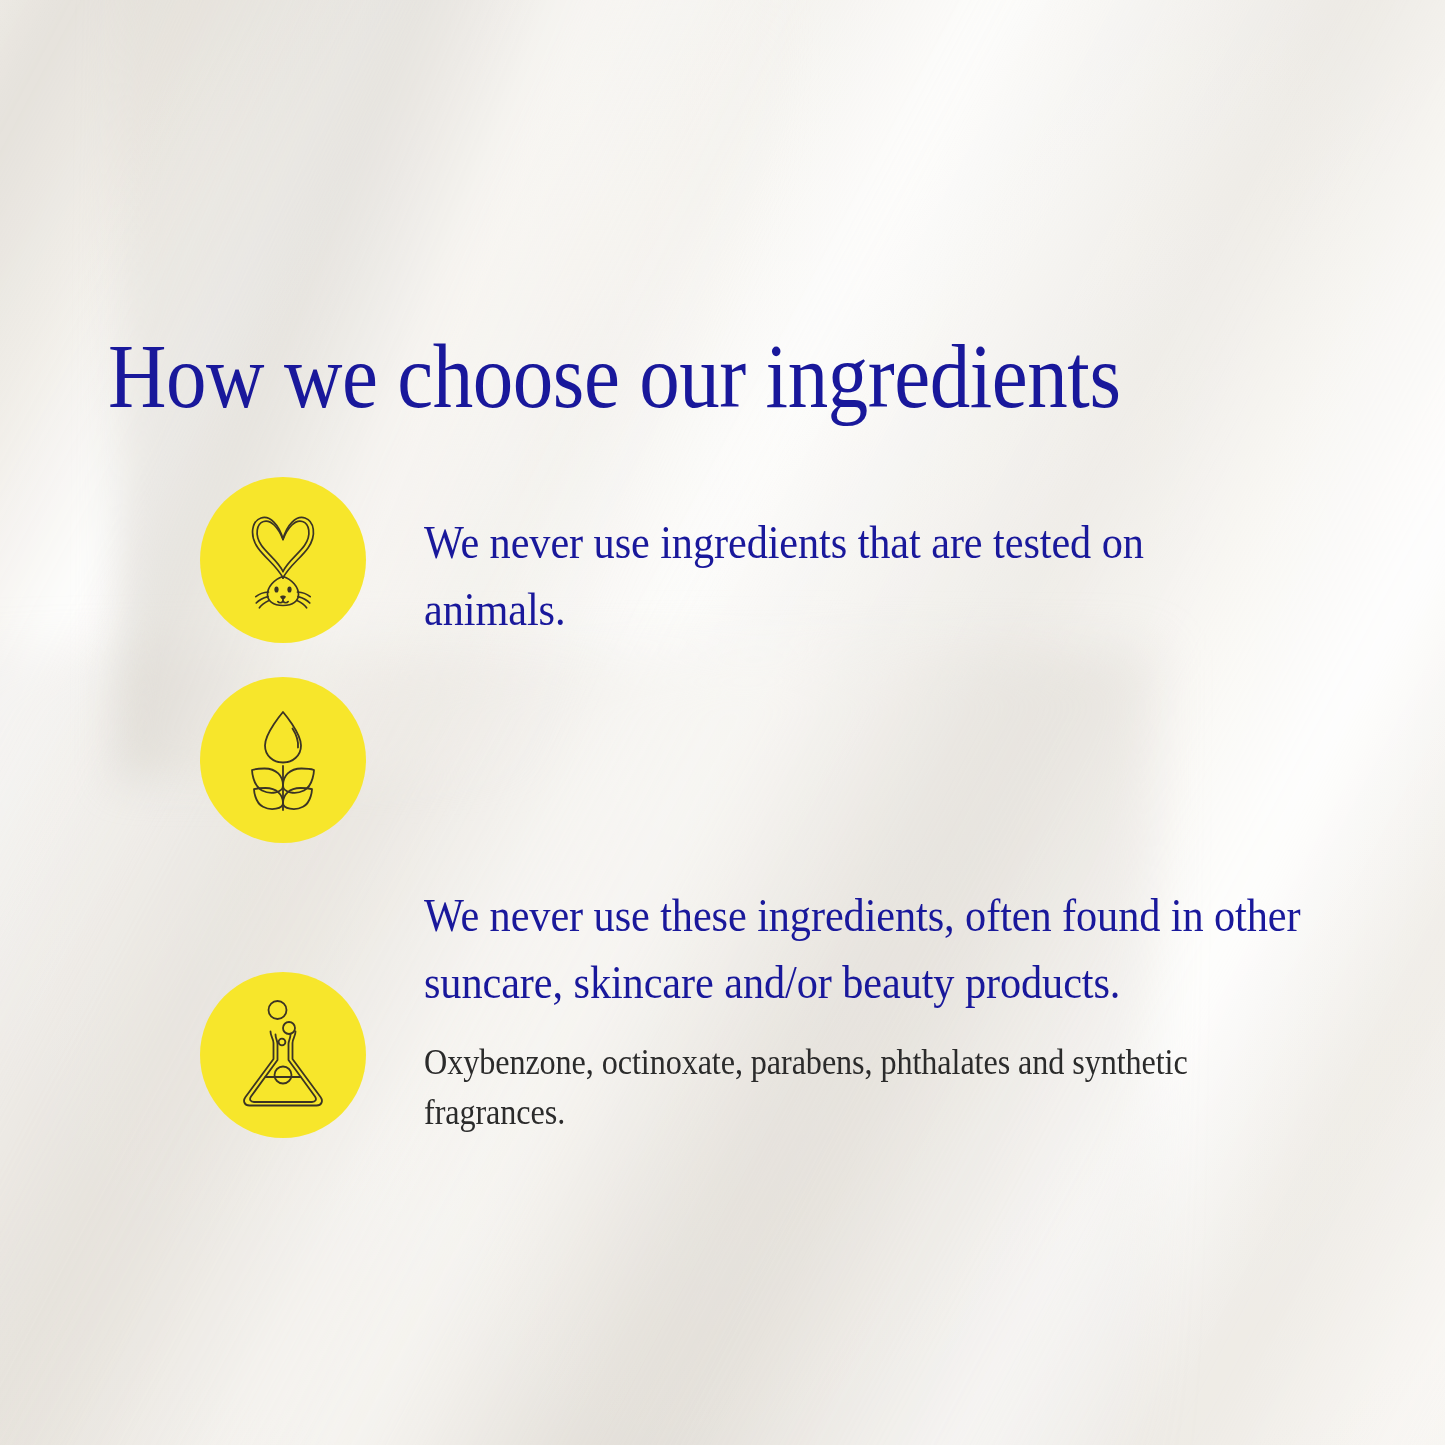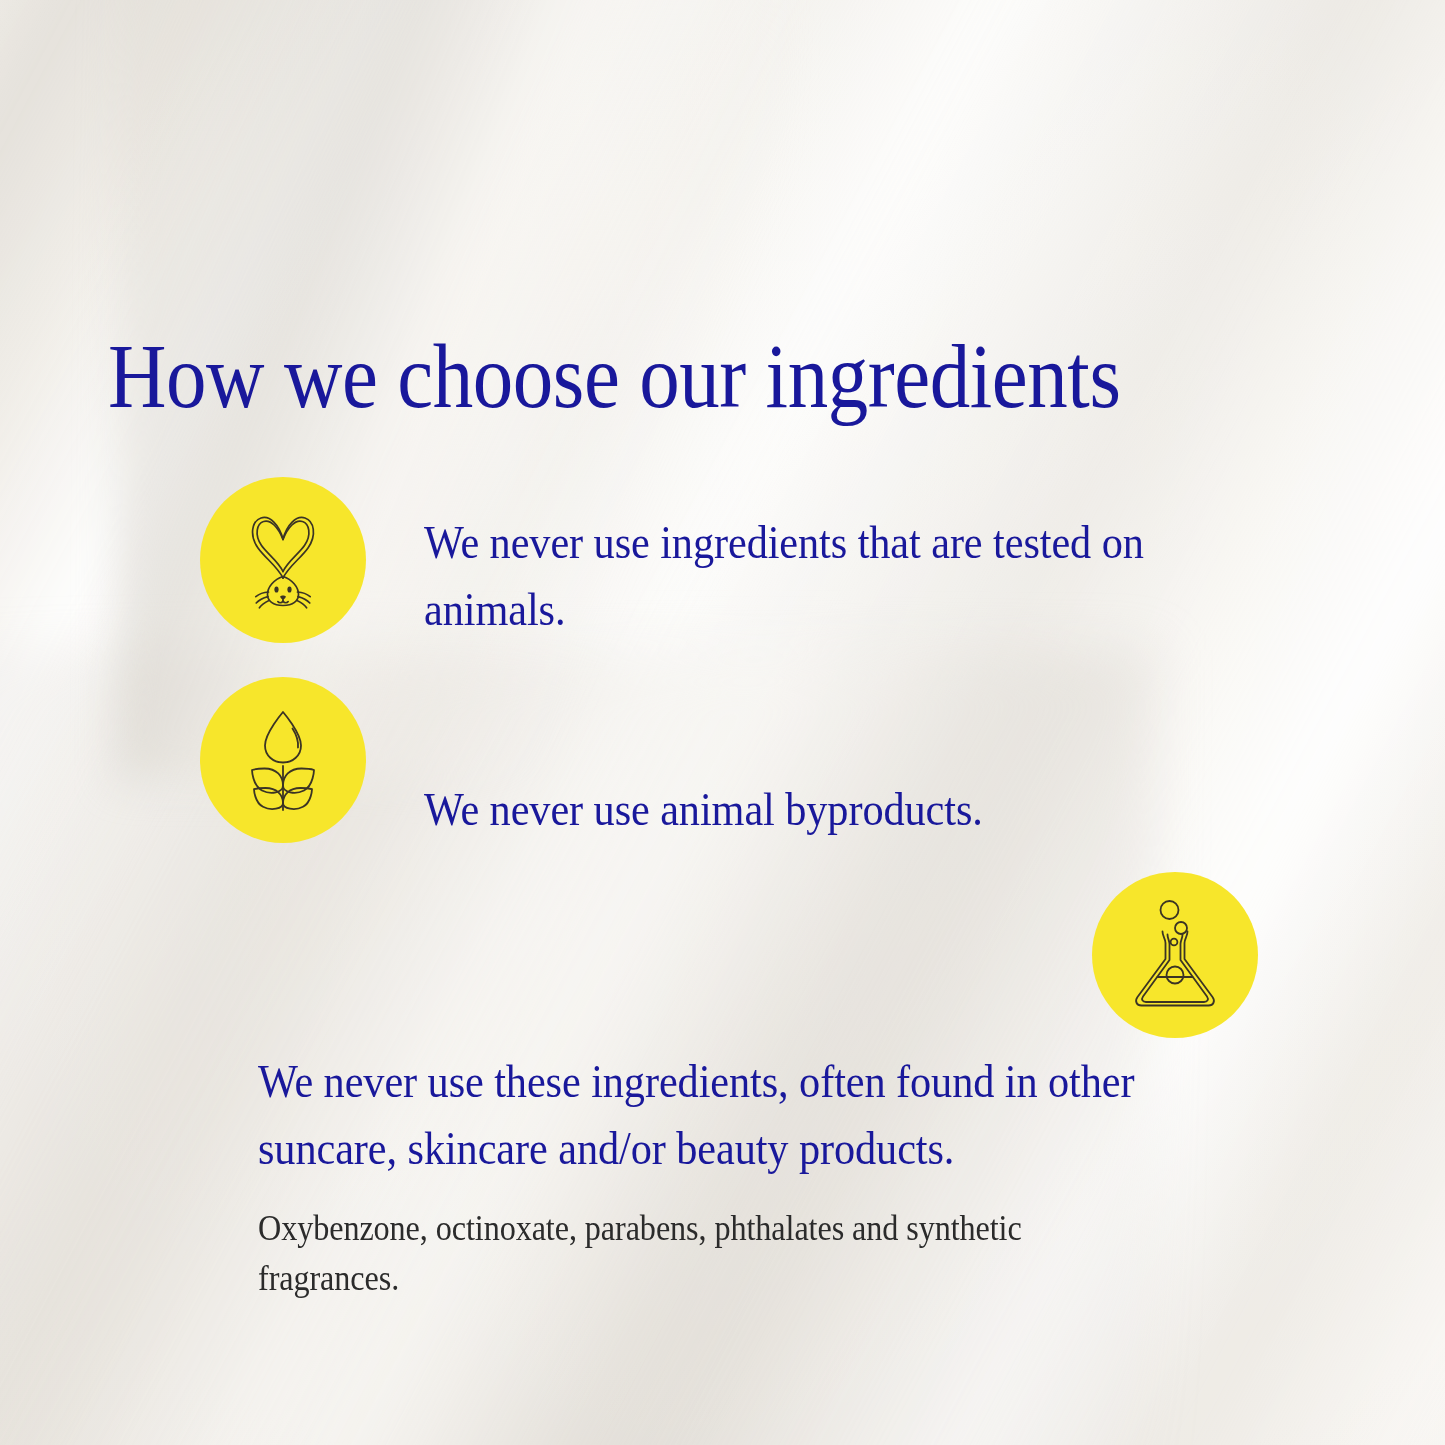--- a/index.html
+++ b/index.html
@@ -120,21 +120,21 @@
   }
 
   .item {
     position: absolute;
     left: 200px;
     display: flex;
     align-items: flex-end;
   }
   .item-1 { top: 477px; }
   .item-2 { top: 677px; }
-  .item-3 { top: 872px; flex-direction: column; }
+  .item-3 { top: 872px; }
 
   .icon-badge {
     flex: 0 0 auto;
     width: 166px;
     height: 166px;
     border-radius: 50%;
     background: #f7e62b;
     display: flex;
     align-items: center;
     justify-content: center;
@@ -233,23 +233,20 @@
 
             <path d="M52 62 L52 106"></path>
 
             <path d="M52 81.5 C52 72 45.5 64.5 33.5 64.5 C25.5 64.5 21 66 21 66 C21 66 21.5 81.5 31 86.5 C40 91 52 88.5 52 81.5 Z"></path>
             <path d="M52 81.5 C52 72 58.5 64.5 70.5 64.5 C78.5 64.5 83 66 83 66 C83 66 82.5 81.5 73 86.5 C64 91 52 88.5 52 81.5 Z"></path>
 
             <path d="M52 99 C52 90.5 45.5 84 34.5 84 C27 84 23 85.2 23 85.2 C23 85.2 23.5 98.5 32 102.8 C40 107 52 105 52 99 Z"></path>
             <path d="M52 99 C52 90.5 58.5 84 69.5 84 C77 84 81 85.2 81 85.2 C81 85.2 80.5 98.5 72 102.8 C64 107 52 105 52 99 Z"></path>
           </svg>
         </div>
-        <div class="item-body">
-          <div class="item-text">We never use animal byproducts.</div>
-        </div>
       </div>
 
       <div class="item item-3">
         <div class="icon-badge">
           <svg width="108" height="116" viewBox="0 0 108 116" fill="none" stroke="#3b3424" stroke-width="1.8" stroke-linecap="round" stroke-linejoin="round">
 
             <circle cx="48.5" cy="13" r="9"></circle>
             <circle cx="60" cy="31" r="6"></circle>
             <circle cx="53" cy="45" r="3.4"></circle>
 

